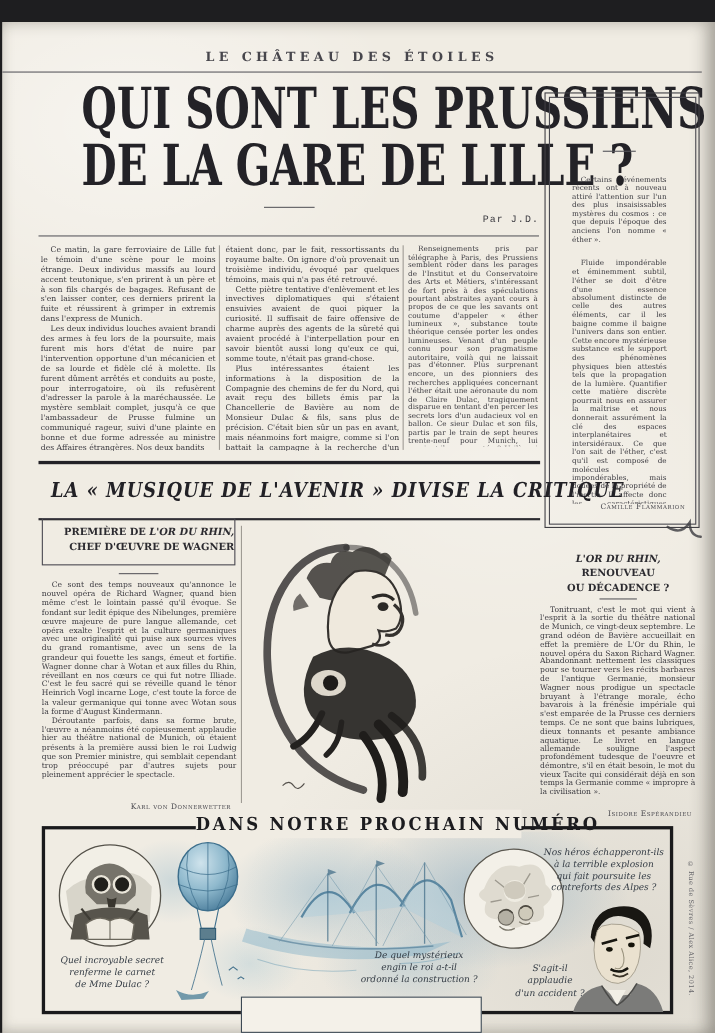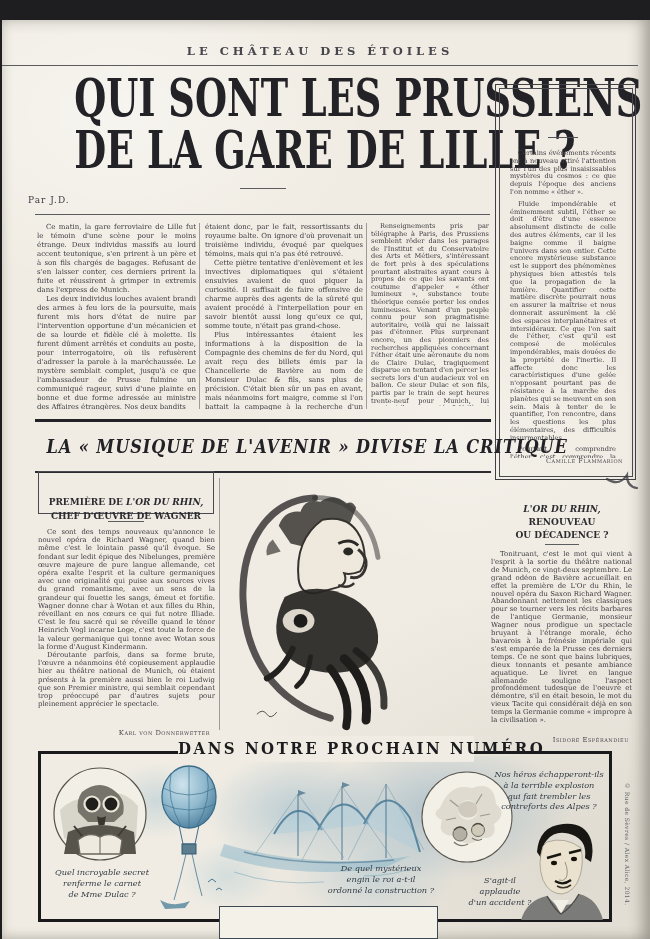--- a/index.html
+++ b/index.html
@@ -25,58 +25,58 @@
   
   .masthead{position:absolute;top:24px;left:0;width:636px;text-align:center;
     font-size:11.5px;font-weight:bold;letter-spacing:4px;color:#47464c;}
   .masthead-rule{top:45px;left:0;width:636px;height:1.2px;}
 
   
   .headline{position:absolute;left:26px;top:52px;width:462px;}
   .hl{white-space:nowrap;text-align:center;font-weight:bold;color:#232227;
     font-size:46px;line-height:52px;transform:scale(.80,1.12);transform-origin:50% 50%;}
   .byline-rule{top:168px;left:238px;width:46px;height:1px;}
-  .byline{position:absolute;top:175px;left:26px;width:462px;text-align:left;
-    font-size:9px;letter-spacing:1px;color:#3c3b41;}
+  .byline{position:absolute;top:175px;left:26px;width:462px;text-align:right;
+    font-size:9px;letter-spacing:1px;color:#3c3b41;font-family:Liberation Mono, monospace;}
   .cols-rule{top:194px;left:33px;width:455px;height:1px;}
 
   
   .col{position:absolute;top:203px;height:187px;overflow:hidden;text-align:justify;
     color:#3b3a40;font-size:7px;line-height:9px;}
   .col p{margin:0;text-indent:9px;}
   #col1{left:35px;width:159px;}
   #col2{left:203px;width:158px;}
   #col3{left:369px;width:118px;font-size:6.6px;line-height:7.6px;height:183px;}
 
   
   .ether-box{position:absolute;left:493px;top:64px;width:139px;height:394px;
     border:1.5px solid #403f44;}
   .ether-inner{position:absolute;left:2.5px;top:2.5px;right:2.5px;bottom:2.5px;
     border:1px solid #4a4950;}
   .ether-title{position:absolute;top:13px;left:0;width:100%;text-align:center;
     font-weight:bold;font-size:9px;line-height:12px;letter-spacing:.4px;color:#2c2b30;}
   .ether-divider{position:absolute;top:52px;left:52px;width:30px;height:1px;background:#55545a;}
   .ether-text{position:absolute;top:61px;left:10px;width:114px;height:312px;overflow:hidden;
     text-align:justify;font-size:6.6px;line-height:7.8px;color:#3b3a40;}
-  .ether-text p{margin:4px;text-indent:8px;}
+  .ether-text p{margin:14px;text-indent:8px;}
   .ether-sig{position:absolute;top:372px;right:12px;font-variant:small-caps;
     font-size:6.8px;letter-spacing:.5px;color:#4b4a50;}
   .corner-curl{position:absolute;right:-4px;bottom:-10px;}
 
   
   .banner-rule-top{top:399px;left:33px;width:456px;height:2.6px;background:#222126;}
   .banner-text{position:absolute;top:406px;left:33px;width:456px;text-align:center;
     font-weight:bold;font-style:italic;white-space:nowrap;color:#222126;
     font-size:17px;line-height:40px;letter-spacing:1px;transform:scale(.95,1.1);transform-origin:50% 50%;}
   .banner-rule-bottom{top:451px;left:33px;width:456px;height:1.6px;background:#2c2b30;}
 
   
   .wagner-title-box{position:absolute;left:36px;top:451px;width:176px;height:43px;
-    border:1px solid #4a4950;text-align:center;font-weight:bold;font-size:9px;
-    line-height:14px;color:#2c2b30;padding-top:23px;box-sizing:border-box;}
+    border:1px solid #4a4950;text-align:right;font-weight:bold;font-size:9px;
+    line-height:14px;color:#2c2b30;padding-top:5px;box-sizing:border-box;}
   .wagner-divider{top:501px;left:106px;width:36px;height:1px;}
   .article-text{position:absolute;text-align:justify;color:#3b3a40;overflow:hidden;}
   .article-text p{margin:0;text-indent:9px;}
   #wagner-text{left:36px;top:508px;width:177px;height:196px;font-size:6.9px;line-height:8.2px;}
   .signature{position:absolute;font-variant:small-caps;font-size:6.8px;
     letter-spacing:.5px;color:#4b4a50;text-align:right;}
   #wagner-sig{left:36px;top:709px;width:172px;}
 
   
   .rhin-title{position:absolute;left:488px;top:483px;width:144px;text-align:center;
@@ -293,21 +293,21 @@
     <div>de Mme Dulac ?</div>
   </div>
   <div class="caption" id="caption-engin">
     <div>De quel mystérieux</div>
     <div>engin le roi a-t-il</div>
     <div>ordonné la construction ?</div>
   </div>
   <div class="caption" id="caption-explosion">
     <div>Nos héros échapperont-ils</div>
     <div>à la terrible explosion</div>
-    <div>qui fait trembler les</div>
+    <div>qui fait poursuite les</div>
     <div>contreforts des Alpes ?</div>
   </div>
   <div class="caption" id="caption-accident">
     <div>S'agit-il</div>
     <div>applaudie</div>
     <div>d'un accident ?</div>
   </div>
 
   <div class="teaser-box">
     <div class="teaser-inner">

